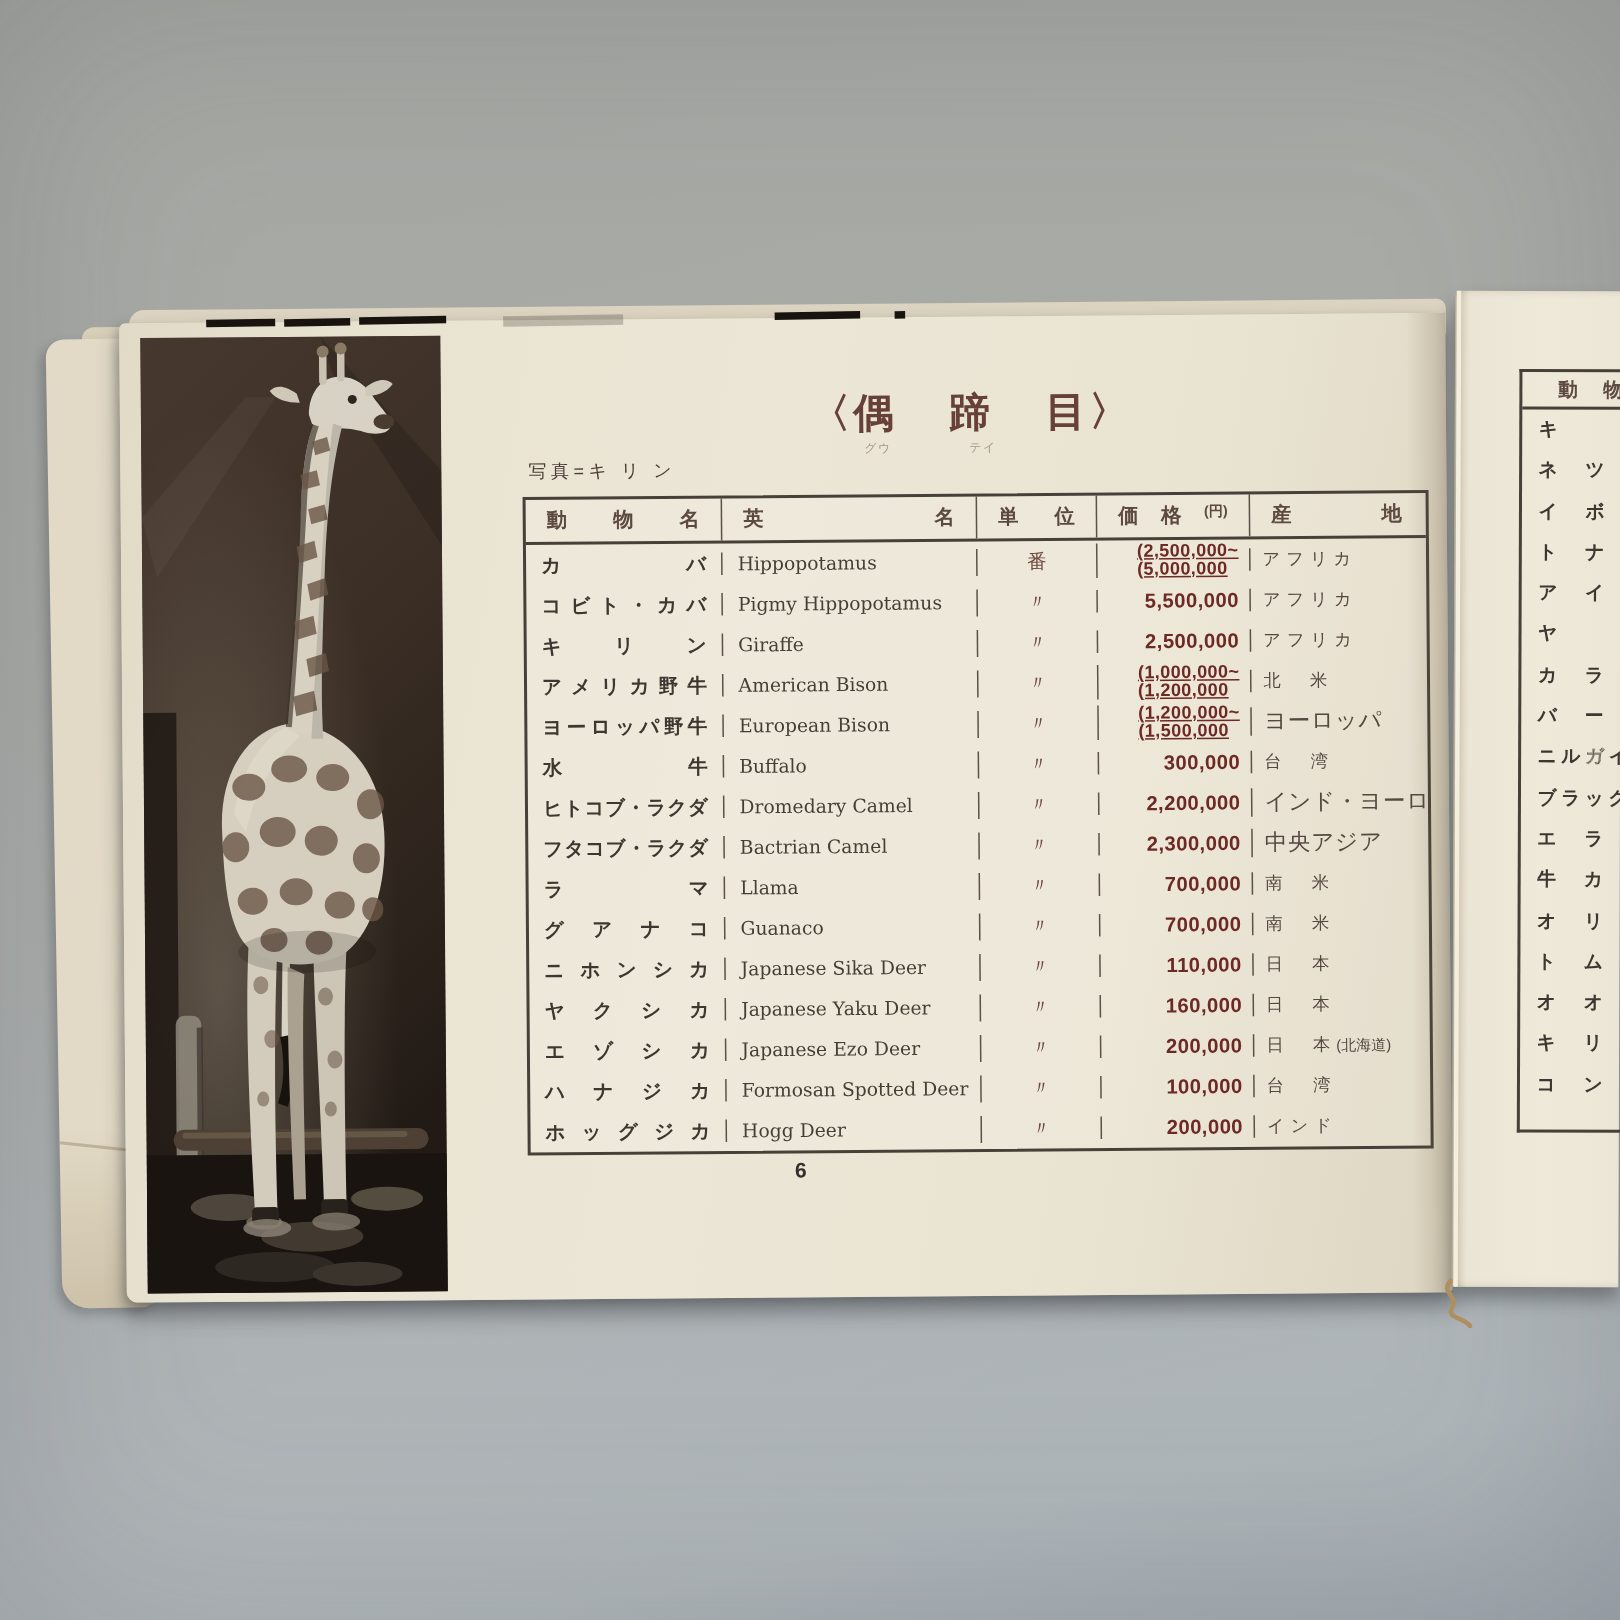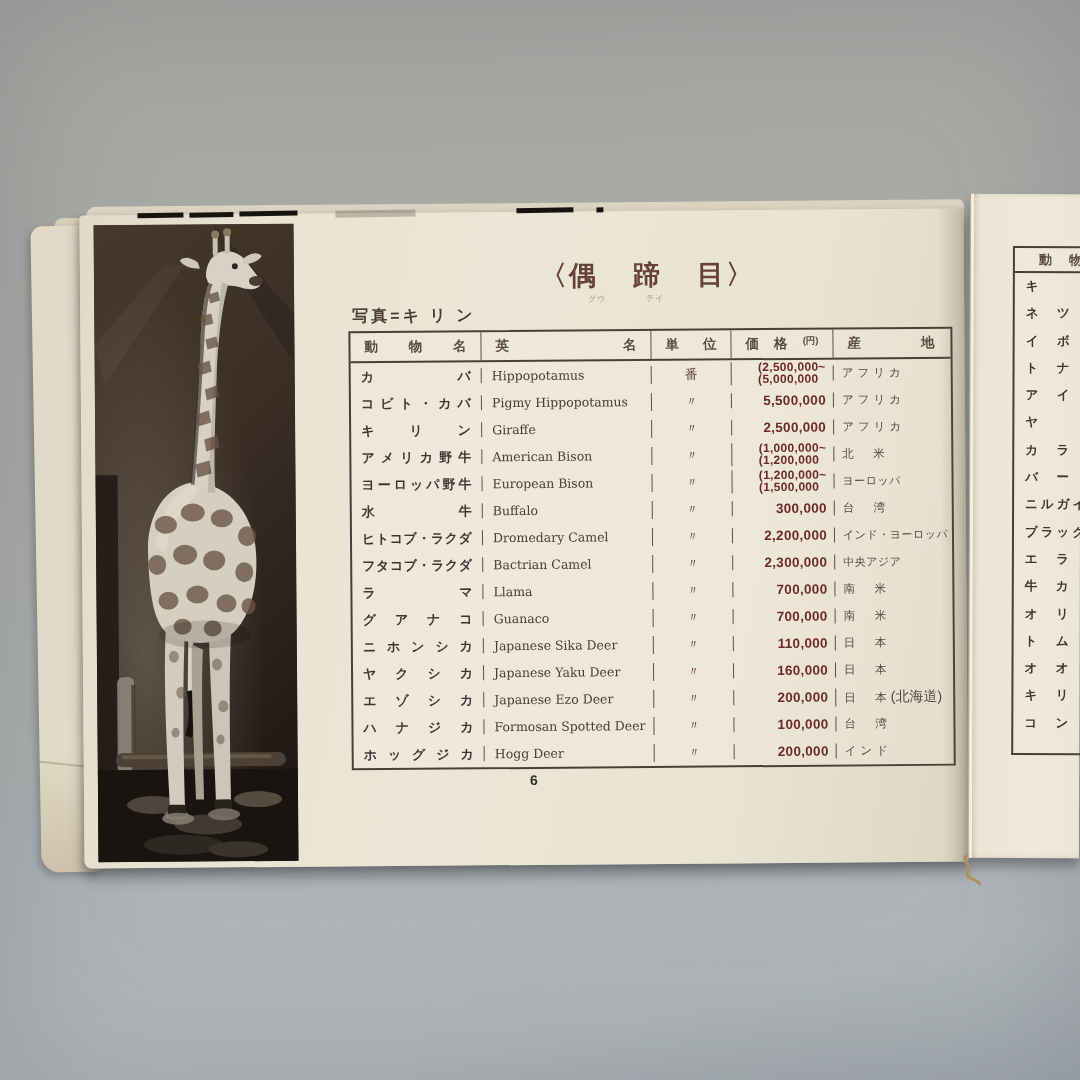--- a/index.html
+++ b/index.html
@@ -36,22 +36,22 @@
   .td3{left:160px;top:-3px;width:58px;} .td4{left:256px;top:-3px;width:80px;height:7px;opacity:.22;}
   .td5{left:437px;top:-4px;width:57px;} .td6{left:517px;top:-4px;width:7px;}
   .photo{position:absolute;left:14px;top:10px;width:200px;height:637px;background:var(--photo_bg);}
   .photo svg{display:block;width:100%;height:100%;}
   
   .title-block{position:absolute;left:460px;top:46px;width:215px;height:36px;display:flex;
     justify-content:space-between;font-family:"DejaVu Serif","Liberation Serif",serif;
     font-size:27px;font-weight:600;color:var(--title_brown);letter-spacing:2px;}
   .furigana{position:absolute;left:460px;top:82px;width:215px;height:12px;}
   .fu{position:absolute;font-size:8px;color:rgba(100,80,70,.55);letter-spacing:1px;}
-  .fu1{left:48px;} .fu2{left:106px;}
-  .caption{position:absolute;left:272px;top:93px;font-size:16px;font-weight:bold;
+  .fu1{left:36px;} .fu2{left:106px;}
+  .caption{position:absolute;left:272px;top:93px;font-size:12px;font-weight:normal;
     color:#4c3c34;letter-spacing:3px;text-align:center;}
   
   .table{position:absolute;left:268px;top:118px;width:600px;border:2px solid var(--border);
     background:rgba(255,252,242,.18);}
   .thead{display:flex;height:28px;border-bottom:2px solid var(--border);}
   .hdr-cell{display:flex;justify-content:space-between;align-items:center;padding:0 14px;
     color:#5c4a40;font-size:13.5px;font-weight:600;box-sizing:border-box;}
   .trow{display:flex;height:27px;align-items:center;}
   .c-name{width:130px;box-sizing:border-box;}
   .c-en{width:170px;box-sizing:border-box;}
@@ -61,26 +61,26 @@
   .thead .c-en,.thead .c-unit,.thead .c-price,.thead .c-origin,
   .trow .c-en,.trow .c-unit,.trow .c-price,.trow .c-origin{border-left:1px solid #5a5248;}
   .trow{height:27px;}
   .trow .c-name{display:flex;justify-content:space-between;align-items:center;
     padding:0 10px;font-size:13px;font-weight:600;color:var(--ink);}
   .trow .c-en{padding-left:10px;font-family:"DejaVu Serif","Liberation Serif",serif;
     font-size:12.5px;color:#453e36;align-self:center;}
   .trow .c-unit{text-align:center;color:var(--unit_color);font-size:13px;align-self:center;}
   .trow .c-price{text-align:right;padding-right:7px;font-weight:bold;color:var(--maroon);
     font-size:13.5px;letter-spacing:.3px;align-self:center;}
-  .c-price.multi{display:flex;justify-content:flex-end;align-items:center;}
+  .c-price.multi{display:flex;justify-content:flex-end;align-items:center;text-decoration:underline;}
   .price-block{text-align:left;font-size:12px;line-height:11.5px;}
   .trow .c-origin{padding-left:8px;font-size:11.5px;color:var(--ink_soft);
     letter-spacing:4px;align-self:center;white-space:nowrap;overflow:hidden;}
-  .c-origin.long{font-size:11px;letter-spacing:.5px;}
-  .origin-small{font-size:14px;letter-spacing:0;}
+  .c-origin.long{font-size:15px;letter-spacing:.5px;}
+  .origin-small{font-size:10px;letter-spacing:0;}
   .hdr-cell .tok:last-child{font-size:13.5px;}
   .thead .hdr-cell[data-hdr="3"] .tok:last-child{font-size:9.5px;transform:translateY(-3px);}
   .page-number{position:absolute;left:430px;top:560px;width:40px;text-align:center;
     font-size:14px;font-weight:bold;color:#35302c;}
   
   .right-page{position:absolute;left:969px;top:194px;width:111px;height:664px;
     background:linear-gradient(90deg,#d6cdb6 0%,#ebe5d5 9%,#efe9da 55%,#ece6d6 100%);
     transform:rotate(.2deg);border-radius:3px 0 0 3px;
     box-shadow:0 8px 12px rgba(35,38,42,.4), inset 4px 0 7px -3px rgba(120,100,75,.55);}
   .right-page::before{content:'';position:absolute;left:1px;top:0;bottom:0;width:3px;background:#f4eede;}

